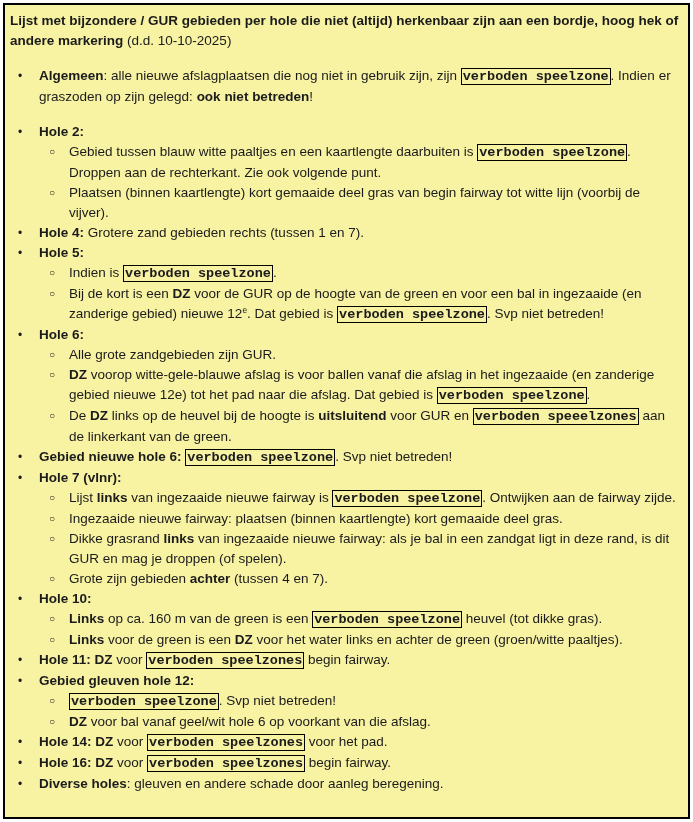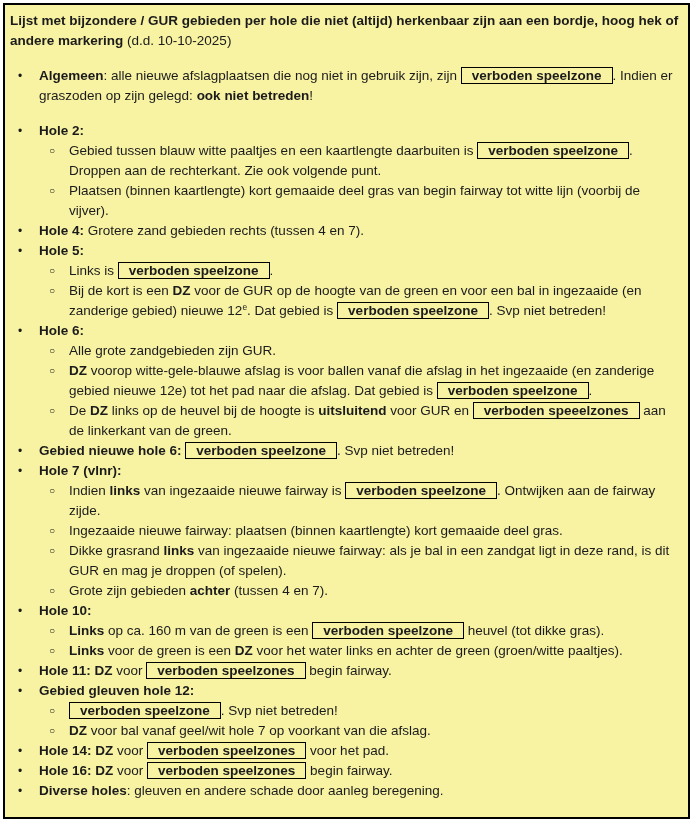--- a/index.html
+++ b/index.html
@@ -36,21 +36,22 @@
   .item .marker { flex: 0 0 auto; text-align: left; }
   .item.level1 { padding-left: 8px; }
   .item.level1 .marker { width: 21px; font-size: 12px; line-height: 20px; }
   .item.level2 { padding-left: 39px; }
   .item.level2 .marker { width: 20px; font-size: 10px; line-height: 20px; }
   .item .body { flex: 1 1 auto; }
   .b { font-weight: bold; }
   .box {
     font-weight: bold;
     border: 1px solid #000000;
-    padding: 0 10px;
+    padding: 0 1px;
+    font-family: Liberation Mono, monospace;
   }
   sup { font-size: 0.62em; line-height: 0; }
 </style>
 </head>
 <body>
 
 <div class="page">
   <div class="panel">
     <p class="doc-title"><span class="b">Lijst met bijzondere / GUR gebieden per hole die niet (altijd) herkenbaar zijn aan een bordje, hoog hek of andere markering</span><span> (d.d. 10-10-2025)</span></p>
     <div class="list">
@@ -65,29 +66,29 @@
         <div class="item level2">
           <span class="marker">○</span>
           <span class="body"><span>Gebied tussen blauw witte paaltjes en een kaartlengte daarbuiten is </span><span class="box">verboden speelzone</span><span>. Droppen aan de rechterkant. Zie ook volgende punt.</span></span>
         </div>
         <div class="item level2">
           <span class="marker">○</span>
           <span class="body"><span>Plaatsen (binnen kaartlengte) kort gemaaide deel gras van begin fairway tot witte lijn (voorbij de vijver).</span></span>
         </div>
         <div class="item level1">
           <span class="marker">•</span>
-          <span class="body"><span class="b">Hole 4:</span><span> Grotere zand gebieden rechts (tussen 4 en 7).</span></span>
+          <span class="body"><span class="b">Hole 4:</span><span> Grotere zand gebieden rechts (tussen 1 en 7).</span></span>
         </div>
         <div class="item level1">
           <span class="marker">•</span>
           <span class="body"><span class="b">Hole 5:</span></span>
         </div>
         <div class="item level2">
           <span class="marker">○</span>
-          <span class="body"><span>Links is </span><span class="box">verboden speelzone</span><span>.</span></span>
+          <span class="body"><span>Indien is </span><span class="box">verboden speelzone</span><span>.</span></span>
         </div>
         <div class="item level2">
           <span class="marker">○</span>
           <span class="body"><span>Bij de kort is een </span><span class="b">DZ</span><span> voor de GUR op de hoogte van de green en voor een bal in ingezaaide (en zanderige gebied) nieuwe 12</span><sup>e</sup><span>. Dat gebied is </span><span class="box">verboden speelzone</span><span>. Svp niet betreden!</span></span>
         </div>
         <div class="item level1">
           <span class="marker">•</span>
           <span class="body"><span class="b">Hole 6:</span></span>
         </div>
         <div class="item level2">
@@ -105,21 +106,21 @@
         <div class="item level1">
           <span class="marker">•</span>
           <span class="body"><span class="b">Gebied nieuwe hole 6:</span><span> </span><span class="box">verboden speelzone</span><span>. Svp niet betreden!</span></span>
         </div>
         <div class="item level1">
           <span class="marker">•</span>
           <span class="body"><span class="b">Hole 7 (vlnr):</span></span>
         </div>
         <div class="item level2">
           <span class="marker">○</span>
-          <span class="body"><span>Indien </span><span class="b">links</span><span> van ingezaaide nieuwe fairway is </span><span class="box">verboden speelzone</span><span>. Ontwijken aan de fairway zijde.</span></span>
+          <span class="body"><span>Lijst </span><span class="b">links</span><span> van ingezaaide nieuwe fairway is </span><span class="box">verboden speelzone</span><span>. Ontwijken aan de fairway zijde.</span></span>
         </div>
         <div class="item level2">
           <span class="marker">○</span>
           <span class="body"><span>Ingezaaide nieuwe fairway: plaatsen (binnen kaartlengte) kort gemaaide deel gras.</span></span>
         </div>
         <div class="item level2">
           <span class="marker">○</span>
           <span class="body"><span>Dikke grasrand </span><span class="b">links</span><span> van ingezaaide nieuwe fairway: als je bal in een zandgat ligt in deze rand, is dit GUR en mag je droppen (of spelen).</span></span>
         </div>
         <div class="item level2">
@@ -145,21 +146,21 @@
         <div class="item level1">
           <span class="marker">•</span>
           <span class="body"><span class="b">Gebied gleuven hole 12:</span></span>
         </div>
         <div class="item level2">
           <span class="marker">○</span>
           <span class="body"><span class="box">verboden speelzone</span><span>. Svp niet betreden!</span></span>
         </div>
         <div class="item level2">
           <span class="marker">○</span>
-          <span class="body"><span class="b">DZ</span><span> voor bal vanaf geel/wit hole 7 op voorkant van die afslag.</span></span>
+          <span class="body"><span class="b">DZ</span><span> voor bal vanaf geel/wit hole 6 op voorkant van die afslag.</span></span>
         </div>
         <div class="item level1">
           <span class="marker">•</span>
           <span class="body"><span class="b">Hole 14:</span><span> </span><span class="b">DZ</span><span> voor </span><span class="box">verboden speelzones</span><span> voor het pad.</span></span>
         </div>
         <div class="item level1">
           <span class="marker">•</span>
           <span class="body"><span class="b">Hole 16:</span><span> </span><span class="b">DZ</span><span> voor </span><span class="box">verboden speelzones</span><span> begin fairway.</span></span>
         </div>
         <div class="item level1">

